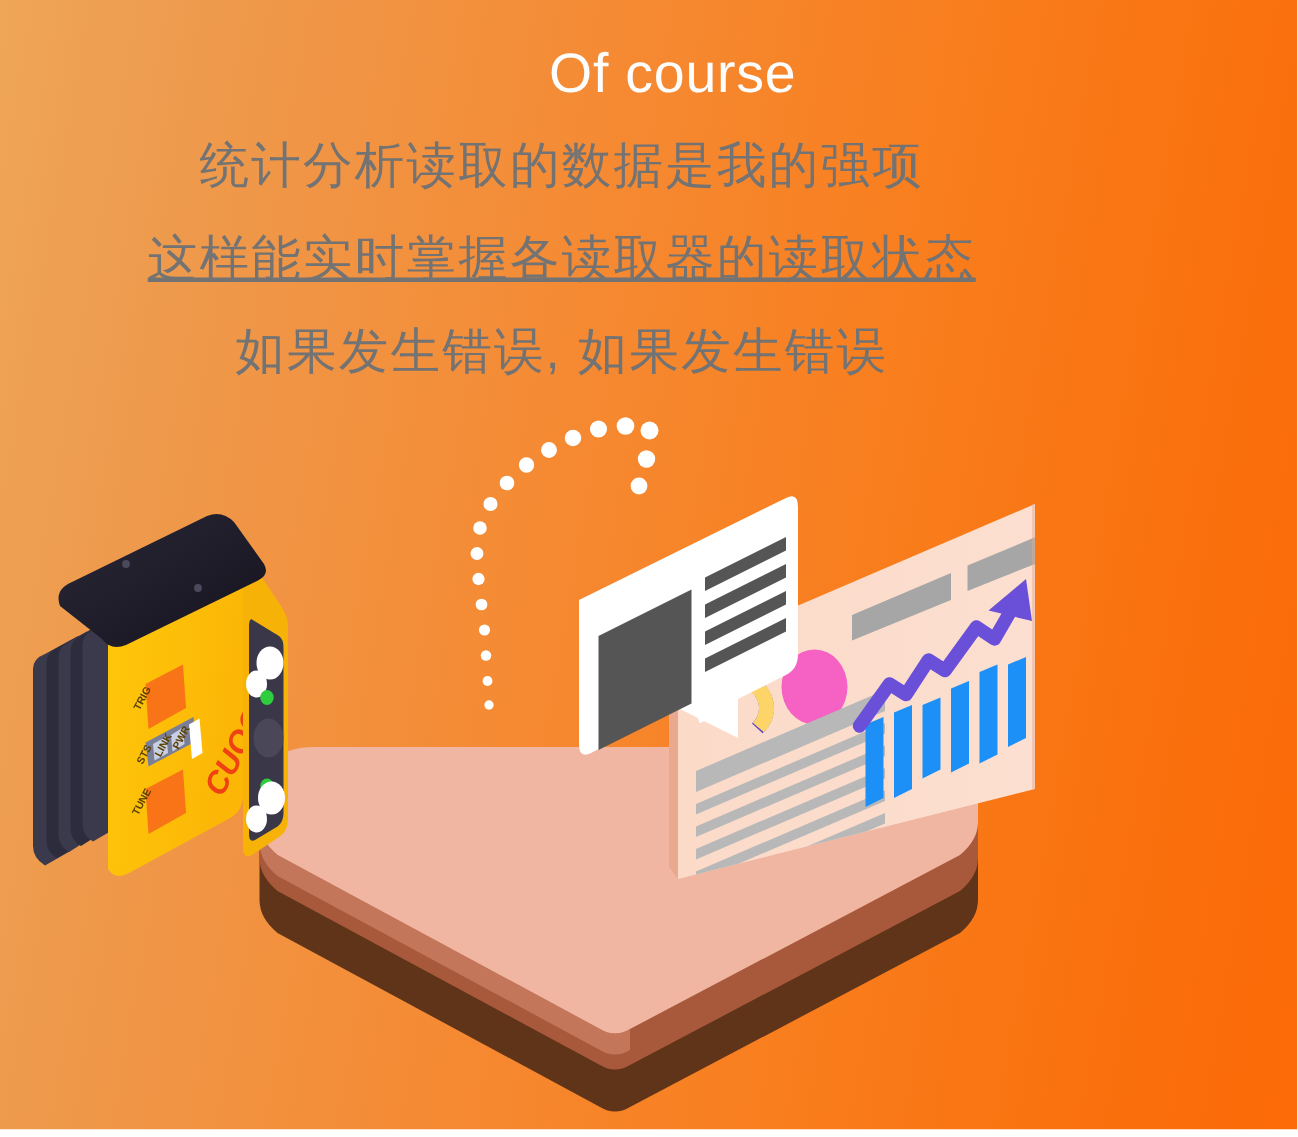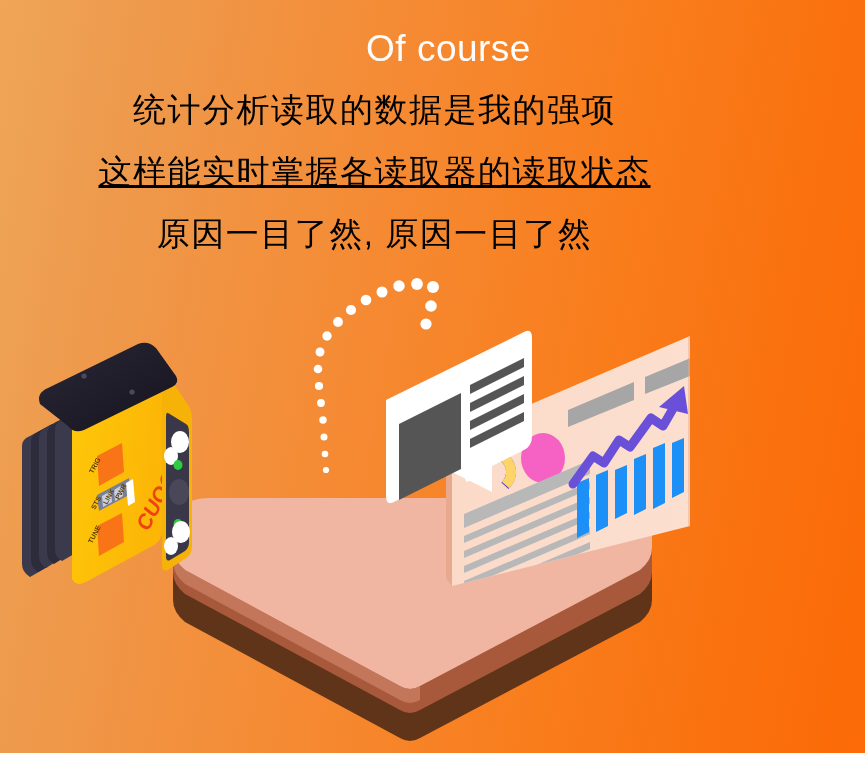--- a/index.html
+++ b/index.html
@@ -56,21 +56,21 @@
     padding-left: 16px;
   }
   .line-cn {
     position: absolute;
     left: 0;
     width: 749px;
     font-size: 33px;
     font-weight: 400;
     letter-spacing: 1.5px;
     line-height: 44px;
-    color: #000000;
+    color: #737373;
   }
   .cn1 { top: 88px; }
   .cn2 { top: 150px; text-decoration: underline; }
   .cn3 { top: 212px; }
 
   
   .illo {
     position: absolute;
     left: 0;
     top: 260px;
@@ -83,21 +83,21 @@
 <body>
 
 <div id="stage">
 
   <div class="bg"></div>
 
   <div class="copy">
     <div class="line-en">Of course</div>
     <div class="line-cn cn1">统计分析读取的数据是我的强项</div>
     <div class="line-cn cn2">这样能实时掌握各读取器的读取状态</div>
-    <div class="line-cn cn3">原因一目了然, 原因一目了然</div>
+    <div class="line-cn cn3">如果发生错误, 如果发生错误</div>
   </div>
 
   <div class="illo">
     <svg width="865" height="498" viewBox="0 0 865 498" xmlns="http://www.w3.org/2000/svg">
 
       <defs>
         <linearGradient id="bodyGrad" x1="0" y1="0" x2="1" y2="0.3">
           <stop offset="0%" stop-color="#fec70a"></stop>
           <stop offset="100%" stop-color="#fcb606"></stop>
         </linearGradient>

